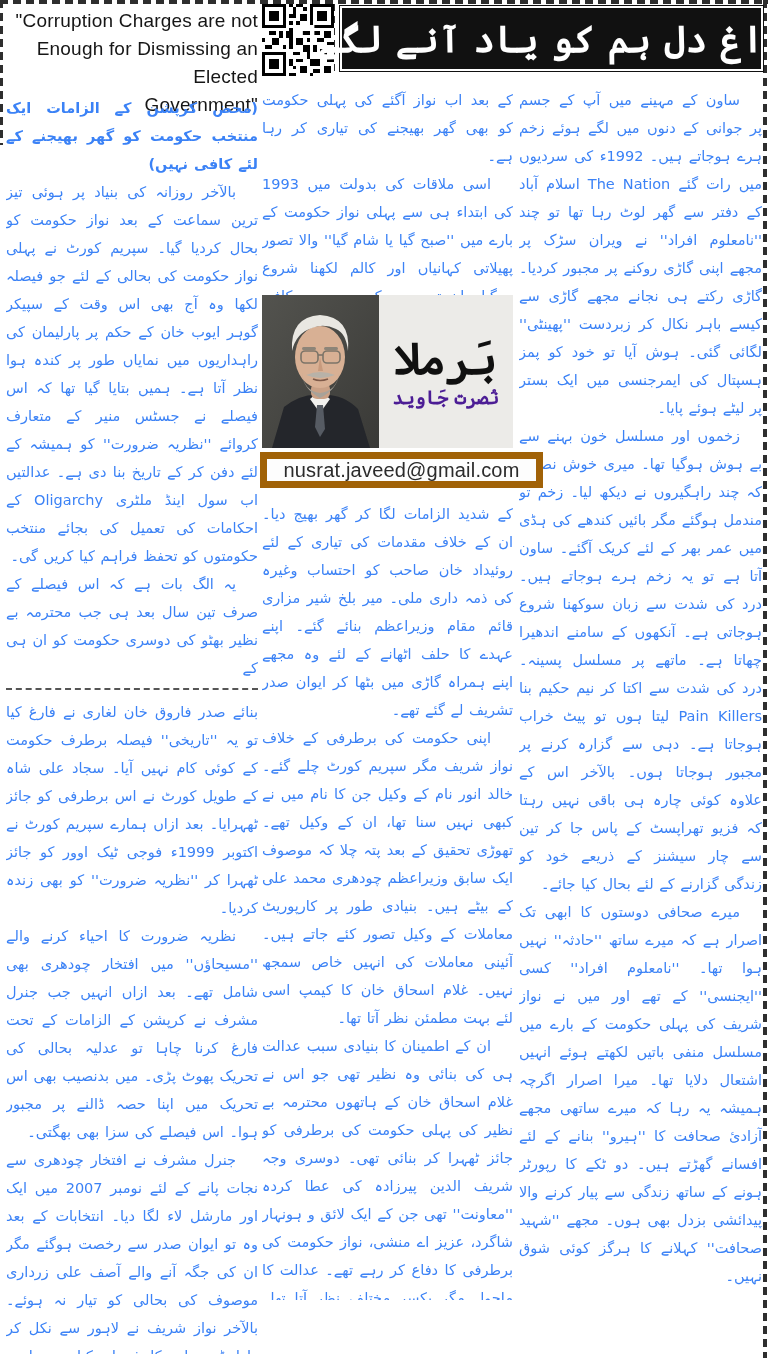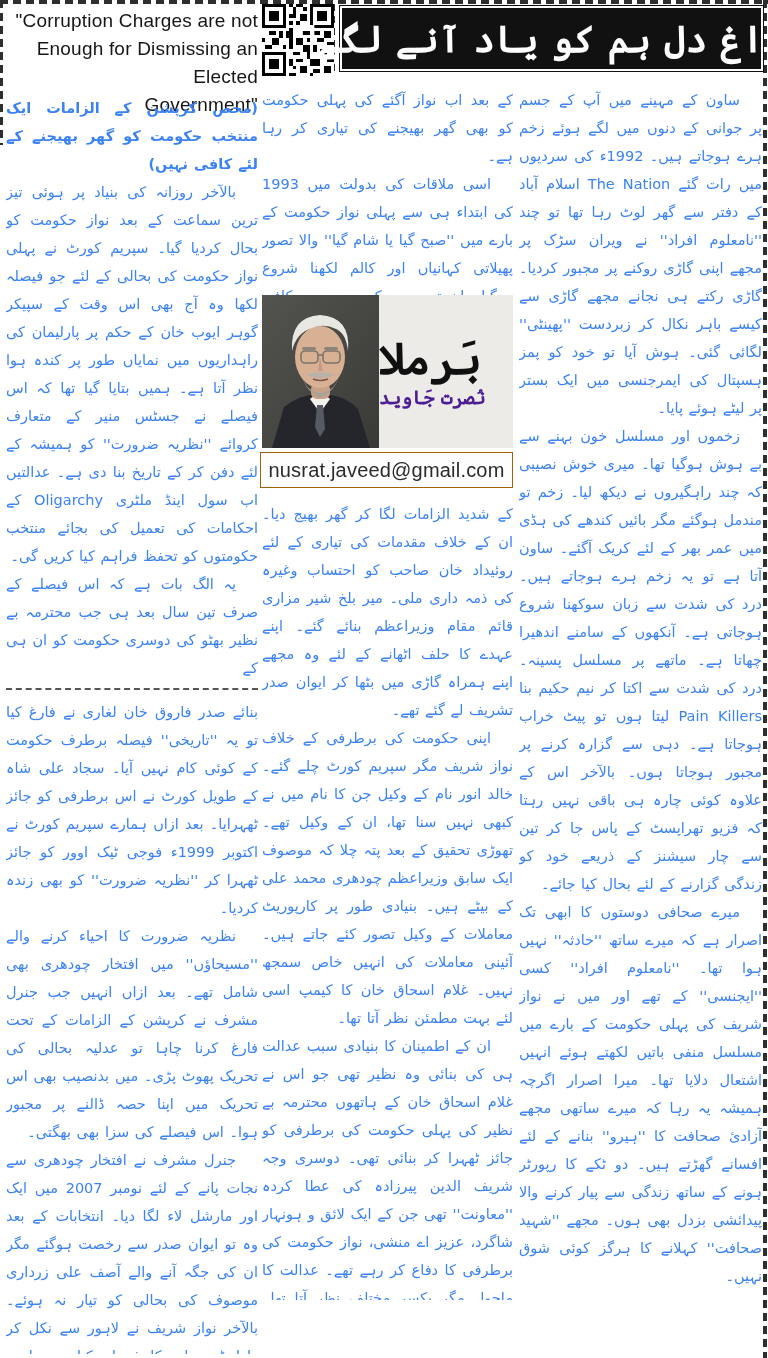--- a/index.html
+++ b/index.html
@@ -64,36 +64,36 @@
 
   
   .author-block {
     position:absolute; left:262px; top:295px; width:251px; height:153px;
     display:flex; flex-direction:row;
   }
   .author-photo { width:117px; height:153px; flex:0 0 auto; }
   .author-photo svg { width:100%; height:100%; display:block; }
   .author-panel {
     flex:1 1 auto; background:#eceme9; background:#ecebe8;
-    display:flex; flex-direction:column; align-items:flex-end; justify-content:center;
+    display:flex; flex-direction:column; align-items:center; justify-content:center;
     direction:rtl; gap:2px;
   }
   .column-title {
     font-family:"DejaVu Serif", serif; font-weight:700; font-size:44px;
     color:#101010; line-height:48px;
   }
   .author-name {
     font-family:"DejaVu Serif", serif; font-weight:700; font-size:19px;
     color:#4c1d95; line-height:24px;
   }
 
   
   .email-box {
-    position:absolute; left:260px; top:452px; width:253px; height:36px;
-    border:1px solid #a16207; background:#fdfdfd;
+    position:absolute; left:260px; top:452px; width:283px; height:36px;
+    border:7px solid #a16207; background:#fdfdfd;
     display:flex; align-items:center; justify-content:center;
     font-family:"Liberation Sans", sans-serif; font-size:20px; color:#2b2b2b;
     letter-spacing:.2px;
   }
 </style>
 </head>
 <body>
 
 <div class="page">
 

